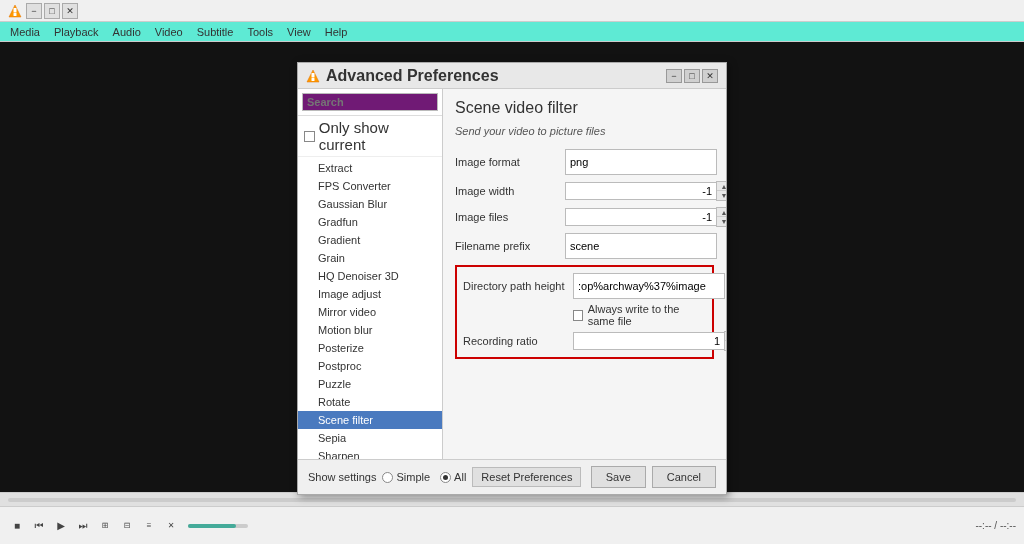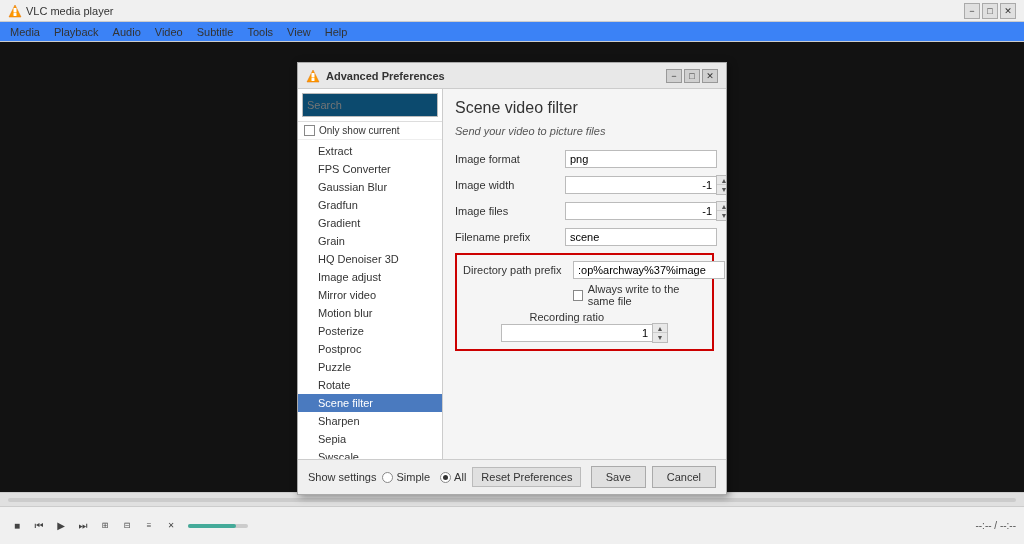--- a/index.html
+++ b/index.html
@@ -49,21 +49,21 @@
       display: flex;
       align-items: center;
       justify-content: center;
       font-size: 9px;
       cursor: pointer;
       color: #333;
     }
 
     
     .menu-bar {
-      background: #3b82f6;
+      background: #5eead4;
       height: 20px;
       display: flex;
       align-items: center;
       padding: 0 4px;
       gap: 2px;
       border-bottom: 1px solid #ccc;
     }
     .menu-item {
       padding: 2px 6px;
       font-size: 11px;
@@ -163,21 +163,21 @@
       background: #e8e8e8;
       height: 26px;
       display: flex;
       align-items: center;
       padding: 0 8px;
       border-bottom: 1px solid #ccc;
       gap: 6px;
     }
     .dialog-title-text {
       flex: 1;
-      font-size: 11px;
+      font-size: 16px;
       font-weight: 600;
       color: #333;
     }
     .dialog-title-controls {
       display: flex;
       gap: 2px;
     }
     .dialog-btn {
       width: 16px;
       height: 14px;
@@ -205,33 +205,34 @@
       display: flex;
       flex-direction: column;
       overflow: hidden;
     }
     .search-box {
       padding: 4px;
       border-bottom: 1px solid #ddd;
     }
     .search-input {
       width: 100%;
-      height: 24px;
+      height: 18px;
       border: 1px solid #bbb;
       padding: 1px 4px;
       font-size: 11px;
       color: #999;
-      background: #0c4a6e;
+      background: #701a75;
+      font-weight: bold;
     }
     .only-current-row {
       padding: 3px 6px;
       display: flex;
-      align-items: flex-start;
+      align-items: center;
       gap: 4px;
-      font-size: 10px;
+      font-size: 15px;
       color: #333;
       border-bottom: 1px solid #eee;
     }
     .checkbox-small {
       width: 11px;
       height: 11px;
       border: 1px solid #888;
       background: #fff;
     }
     .tree-list {
@@ -276,21 +277,21 @@
       margin-bottom: 6px;
       min-height: 20px;
     }
     .setting-label {
       width: 110px;
       font-size: 11px;
       color: #333;
       flex-shrink: 0;
     }
     .setting-input {
-      height: 18px;
+      height: 26px;
       border: 1px solid #bbb;
       padding: 1px 4px;
       font-size: 11px;
       background: #fff;
       flex: 1;
     }
     .spinner-group {
       display: flex;
       align-items: center;
       flex: 1;
@@ -328,21 +329,21 @@
     .highlight-section {
       border: 2px solid #cc0000;
       padding: 6px;
       margin-bottom: 6px;
     }
     .highlight-row {
       display: flex;
       align-items: center;
       margin-bottom: 4px;
     }
-    .highlight-row:last-child { margin-bottom: 0; flex-direction: column; }
+    .highlight-row:last-child { margin-bottom: 0; }
 
     .checkbox-row {
       display: flex;
       align-items: center;
       gap: 5px;
       font-size: 11px;
       color: #333;
     }
 
     
@@ -435,21 +436,20 @@
 <div class="vlc-window">
 
   <div class="title-bar">
     <span class="vlc-icon">
       <svg viewBox="0 0 14 14" xmlns="http://www.w3.org/2000/svg">
         <polygon points="7,1 13,13 1,13" fill="#f90" stroke="#e07000" stroke-width="0.5"></polygon>
         <rect x="5.5" y="9" width="3" height="3" fill="#fff" rx="0.5"></rect>
         <rect x="5.5" y="4" width="3" height="4.5" fill="#fff" rx="0.5"></rect>
       </svg>
     </span>
-    <span class="title-bar-title">VLC media player</span>
     <div class="title-bar-controls">
       <div class="title-btn">−</div>
       <div class="title-btn">□</div>
       <div class="title-btn">✕</div>
     </div>
   </div>
 
   <div class="menu-bar">
     <span class="menu-item">Media</span>
     <span class="menu-item">Playback</span>
@@ -502,22 +502,22 @@
               <div class="tree-item">Grain</div>
               <div class="tree-item">HQ Denoiser 3D</div>
               <div class="tree-item">Image adjust</div>
               <div class="tree-item">Mirror video</div>
               <div class="tree-item">Motion blur</div>
               <div class="tree-item">Posterize</div>
               <div class="tree-item">Postproc</div>
               <div class="tree-item">Puzzle</div>
               <div class="tree-item">Rotate</div>
               <div class="tree-item selected">Scene filter</div>
+              <div class="tree-item">Sepia</div>
               <div class="tree-item">Sharpen</div>
-              <div class="tree-item">Sepia</div>
               <div class="tree-item">Swscale</div>
 
             </div>
           </div>
 
           <div class="right-panel">
             <div class="panel-title">Scene video filter</div>
             <div class="panel-subtitle">Send your video to picture files</div>
 
             <div class="setting-row">
@@ -548,21 +548,21 @@
             </div>
 
             <div class="setting-row">
               <span class="setting-label">Filename prefix</span>
               <input class="setting-input" type="text" value="scene" style="">
             </div>
 
             <div class="highlight-section">
 
               <div class="highlight-row">
-                <span class="setting-label">Directory path prefix</span>
+                <span class="setting-label">Directory path height</span>
                 <input class="setting-input" type="text" value=":op%archway%37%image" style="flex: 1 1 0%;">
               </div>
 
               <div class="highlight-row">
                 <span class="setting-label"></span>
                 <div class="checkbox-row">
                   <div class="checkbox-small"></div>
                   <span>Always write to the same file</span>
                 </div>
               </div>

